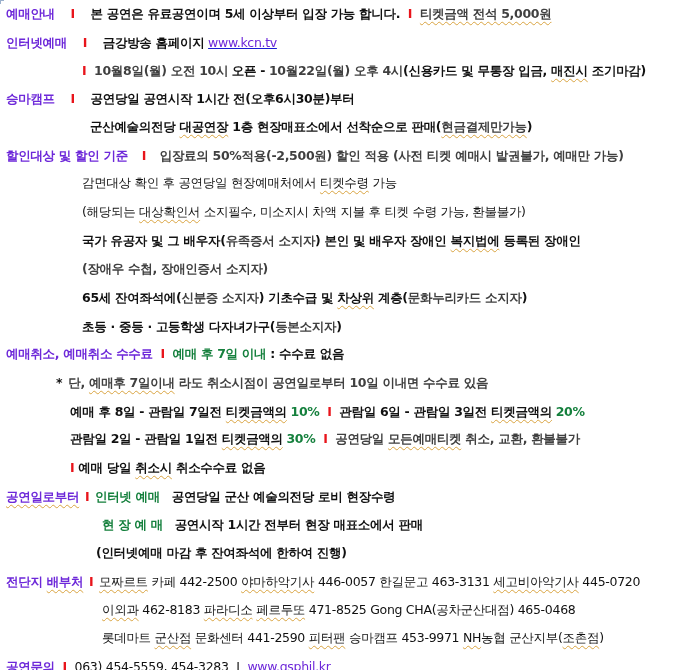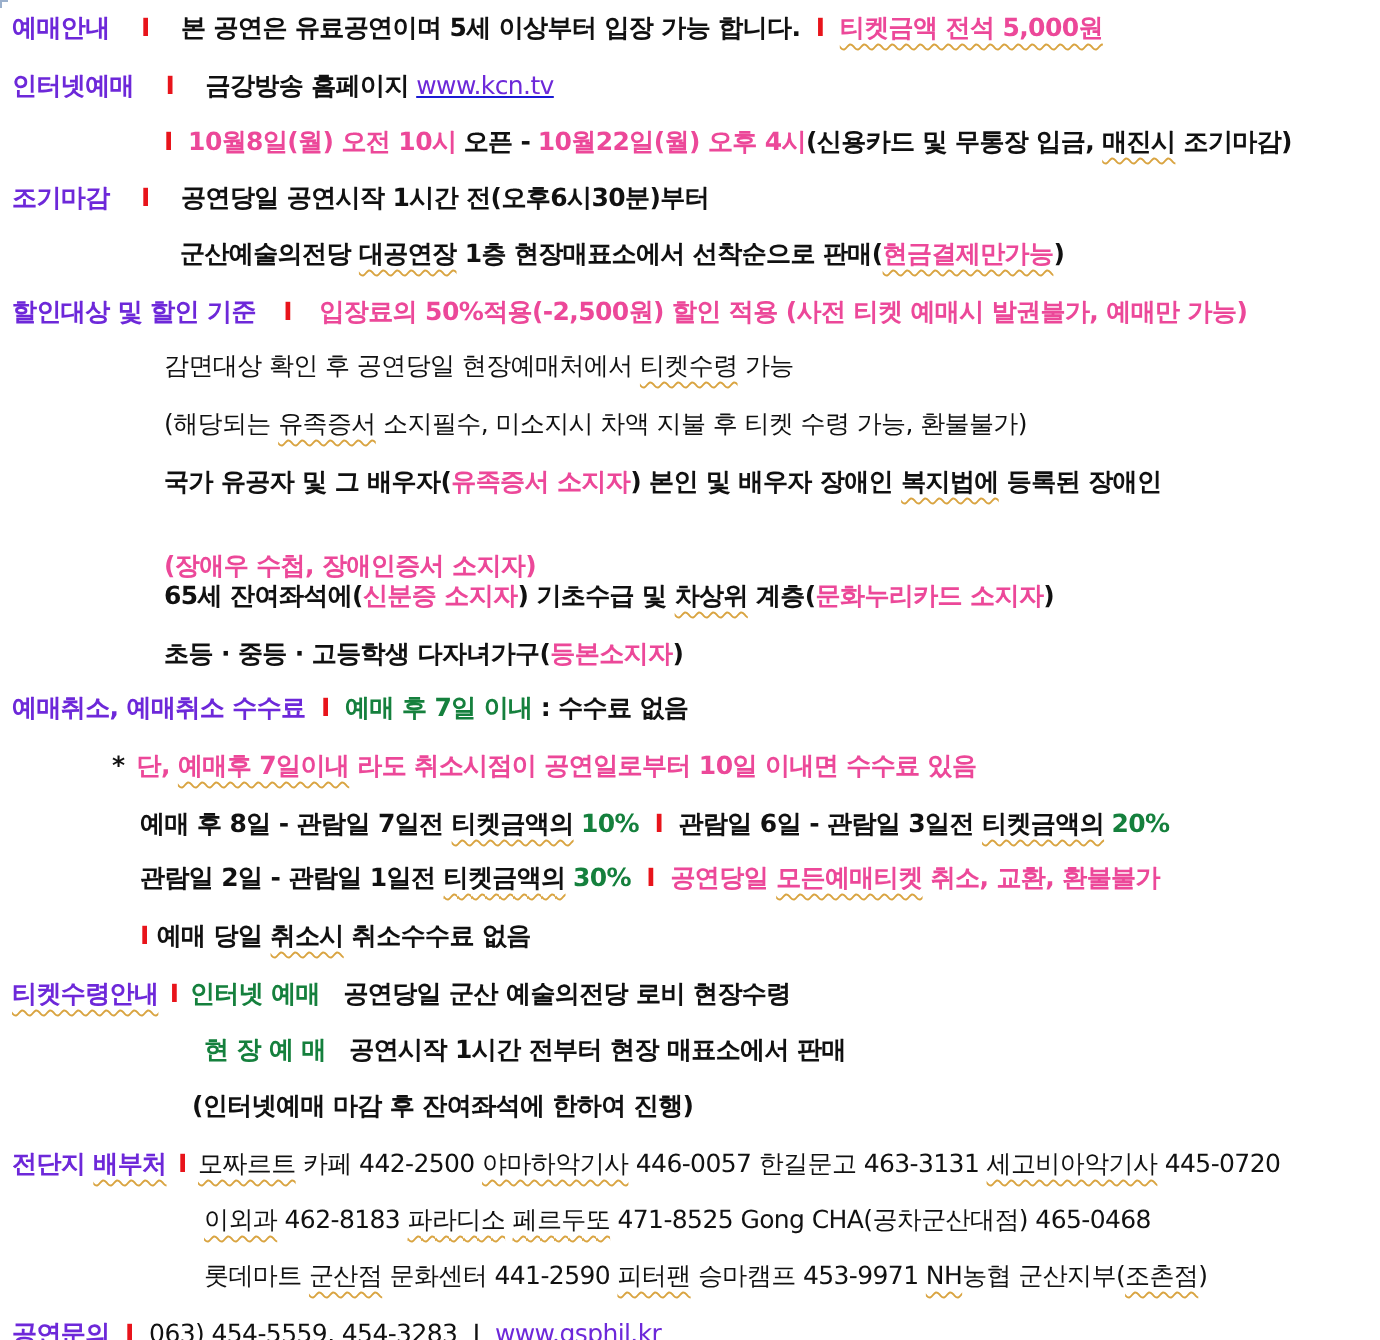--- a/index.html
+++ b/index.html
@@ -6,21 +6,21 @@
     body {
       width: 690px; height: 670px; overflow: hidden; position: relative;
       font-family: "DejaVu Sans", "Liberation Sans", sans-serif;
       font-size: 12.5px; color: #111111;
     }
     .doc { position: absolute; left: 0; top: 0; width: 690px; }
     .line {
       position: absolute; left: 0; height: 24px; line-height: 24px;
       white-space: nowrap; letter-spacing: -0.3px;
     }
-    .r { color: #ec4899; }
+    .r { color: #404040; }
     .b { color: #15803d; }
     .bold { font-weight: bold; }
     .sep { color: #e8141b; font-weight: bold; margin: 0 4px; }
     .link { color: #6d28d9; text-decoration: underline; text-decoration-color: #1a1ad4; }
     .sq { text-decoration: underline wavy #d9a441; text-decoration-thickness: 1px; text-underline-offset: 3px; }
     .lab { font-weight: bold; color: #6d28d9; }
     .corner {
       position: absolute; left: 0; top: 0; width: 3px; height: 3px;
       border-left: 1px solid #9bb0cc; border-top: 1px solid #9bb0cc;
     }
@@ -48,48 +48,48 @@
   </div>
 
   <div class="line" style="top: 59px; left: 82px;">
     <span class="sep" style="margin:0 4px 0 0;">I</span>
     <span class="bold r">10월8일(월) 오전 10시</span>
     <span class="bold">오픈 -</span>
     <span class="bold r">10월22일(월) 오후 4시</span><span class="bold">(신용카드 및 무통장 입금, </span><span class="bold sq">매진시</span><span class="bold"> 조기마감)</span>
   </div>
 
   <div class="line" style="top: 87px; left: 6px;">
-    <span class="lab">조기마감</span>
+    <span class="lab">승마캠프</span>
     <span class="sep" style="margin:0 12px;">I</span>
     <span class="bold">공연당일 공연시작 1시간 전(오후6시30분)부터</span>
   </div>
 
   <div class="line" style="top: 115px; left: 90px;">
     <span class="bold">군산예술의전당 </span><span class="bold sq">대공연장</span><span class="bold"> 1층 현장매표소에서 선착순으로 판매(</span><span class="bold r sq">현금결제만가능</span><span class="bold">)</span>
   </div>
 
   <div class="line" style="top: 144px; left: 6px;">
     <span class="lab">할인대상 및 할인 기준</span>
     <span class="sep" style="margin:0 10px;">I</span>
     <span class="bold r">입장료의 50%적용(-2,500원)  할인 적용 (사전 티켓 예매시 발권불가, 예매만 가능)</span>
   </div>
 
   <div class="line" style="top: 171px; left: 82px;">
     <span>감면대상 확인 후 공연당일 현장예매처에서 </span><span class="sq">티켓수령</span><span> 가능</span>
   </div>
 
   <div class="line" style="top: 200px; left: 82px;">
-    <span>(해당되는 </span><span class="sq">유족증서</span><span> 소지필수, 미소지시 차액 지불 후 티켓 수령 가능, 환불불가)</span>
+    <span>(해당되는 </span><span class="sq">대상확인서</span><span> 소지필수, 미소지시 차액 지불 후 티켓 수령 가능, 환불불가)</span>
   </div>
 
   <div class="line" style="top: 229px; left: 82px;">
     <span class="bold">국가 유공자 및 그 배우자(</span><span class="bold r">유족증서 소지자</span><span class="bold">)  본인 및 배우자 장애인 </span><span class="bold sq">복지법에</span><span class="bold"> 등록된 장애인</span>
   </div>
 
-  <div class="line" style="top: 271px; left: 82px;">
+  <div class="line" style="top: 257px; left: 82px;">
     <span class="bold r">(장애우 수첩, 장애인증서 소지자)</span>
   </div>
 
   <div class="line" style="top: 286px; left: 82px;">
     <span class="bold">65세 잔여좌석에(</span><span class="bold r">신분증 소지자</span><span class="bold">)  기초수급 및 </span><span class="bold sq">차상위</span><span class="bold"> 계층(</span><span class="bold r">문화누리카드 소지자</span><span class="bold">)</span>
   </div>
 
   <div class="line" style="top: 315px; left: 82px;">
     <span class="bold">초등 · 중등 · 고등학생 다자녀가구(</span><span class="bold r">등본소지자</span><span class="bold">)</span>
   </div>
@@ -117,21 +117,21 @@
     <span class="bold b">30%</span>
     <span class="sep">I</span>
     <span class="bold r">공연당일 </span><span class="bold r sq">모든예매티켓</span><span class="bold r"> 취소, 교환, 환불불가</span>
   </div>
 
   <div class="line" style="top: 456px; left: 70px;">
     <span class="sep" style="margin:0 4px 0 0;">I</span><span class="bold">예매 당일 </span><span class="bold sq">취소시</span><span class="bold">  취소수수료 없음</span>
   </div>
 
   <div class="line" style="top: 485px; left: 6px;">
-    <span class="lab sq">티켓수령안내</span>
+    <span class="lab sq">공연일로부터</span>
     <span class="sep" style="margin:0 2px;">I</span>
     <span class="bold b">인터넷 예매</span>
     <span class="bold" style="margin-left:8px;">공연당일 군산 예술의전당 로비 현장수령</span>
   </div>
 
   <div class="line" style="top: 513px; left: 102px;">
     <span class="bold b">현 장 예 매</span>
     <span class="bold" style="margin-left:8px;">공연시작 1시간 전부터 현장 매표소에서 판매</span>
   </div>
 

